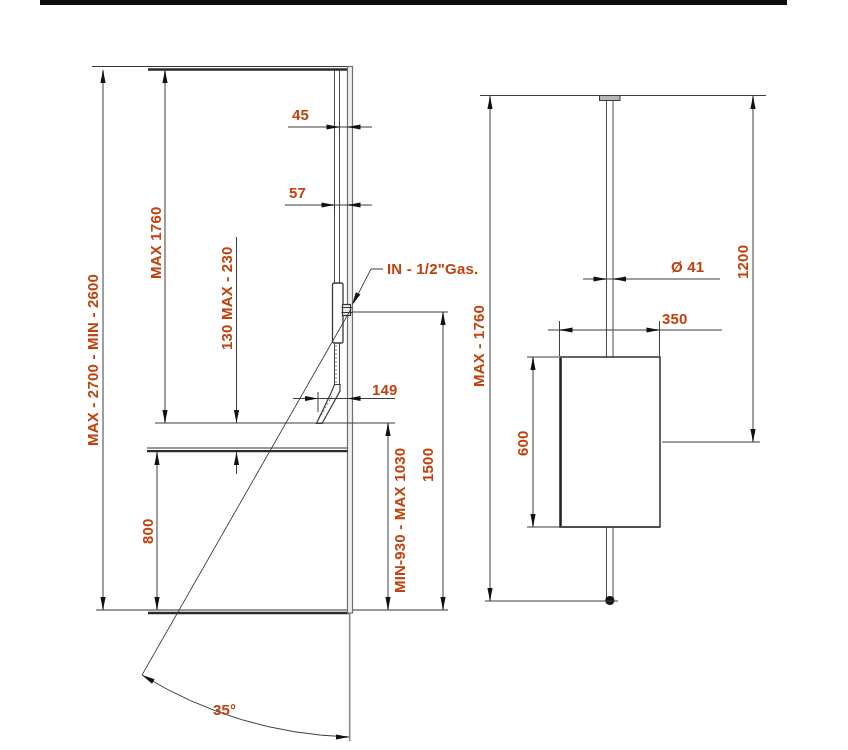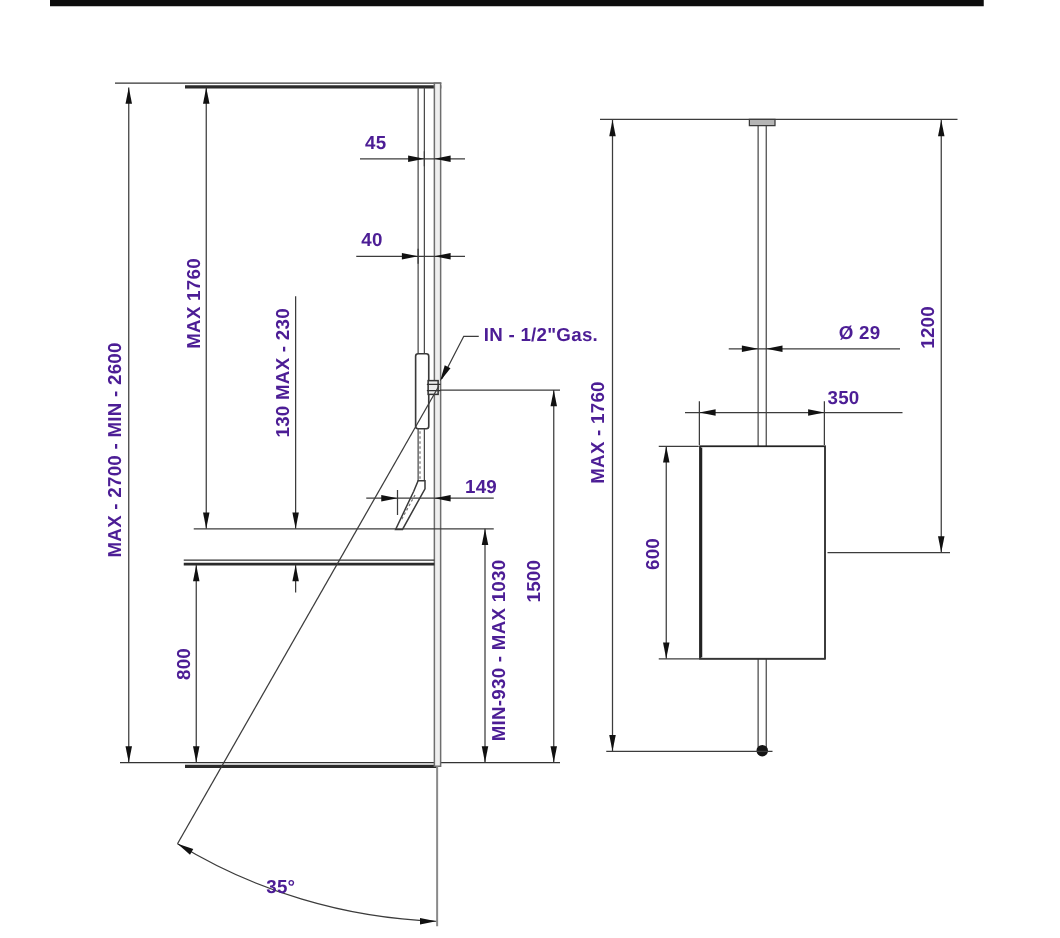--- a/index.html
+++ b/index.html
@@ -1,20 +1,20 @@
 <!DOCTYPE html>
 <html><head>
 <meta charset="utf-8">
 <style>
   html,body{margin:0;padding:0;background:#fff;}
   #stage{position:relative;width:848px;height:750px;background:#ffffff;overflow:hidden;
          font-family:"Liberation Sans",sans-serif;}
   #top-rule{position:absolute;left:40px;top:0;width:747px;height:5px;background:#0d0d0d;}
   svg{position:absolute;left:0;top:0;}
-  .dim{position:absolute;font:bold 15px "Liberation Sans",sans-serif;color:#4c1d95;
+  .dim{position:absolute;font:bold 15px "Liberation Sans",sans-serif;color:#c2410c;
        letter-spacing:.2px;white-space:nowrap;line-height:17px;}
   .v{writing-mode:vertical-rl;transform:rotate(180deg);text-align:center;width:18px;}
 </style>
 </head>
 <body>
 
 <div id="stage">
   <div id="top-rule"></div>
 
   <svg width="848" height="750" viewBox="0 0 848 750">
@@ -141,23 +141,23 @@
   </svg>
 
   <div class="dim v" style="left:84px;top:225px;height:270px">MAX - 2700 - MIN - 2600</div>
   <div class="dim v" style="left:147px;top:195px;height:95px">MAX 1760</div>
   <div class="dim v" style="left:218px;top:233px;height:130px">130 MAX - 230</div>
   <div class="dim v" style="left:419px;top:442px;height:46px">1500</div>
   <div class="dim v" style="left:391px;top:440px;height:160px">MIN-930 - MAX 1030</div>
   <div class="dim v" style="left:139px;top:506px;height:50px">800</div>
 
   <div class="dim" style="left:292px;top:106px">45</div>
-  <div class="dim" style="left:289px;top:184px">40</div>
+  <div class="dim" style="left:289px;top:184px">57</div>
   <div class="dim" style="left:387px;top:260px">IN - 1/2"Gas.</div>
   <div class="dim" style="left:372px;top:381px">149</div>
   <div class="dim" style="left:213px;top:701px">35°</div>
 
   <div class="dim v" style="left:470px;top:290px;height:112px">MAX - 1760</div>
   <div class="dim v" style="left:734px;top:234px;height:56px">1200</div>
   <div class="dim v" style="left:514px;top:420px;height:46px">600</div>
-  <div class="dim" style="left:671px;top:258px">Ø 29</div>
+  <div class="dim" style="left:671px;top:258px">Ø 41</div>
   <div class="dim" style="left:662px;top:310px">350</div>
 </div>
 
 </body></html>

